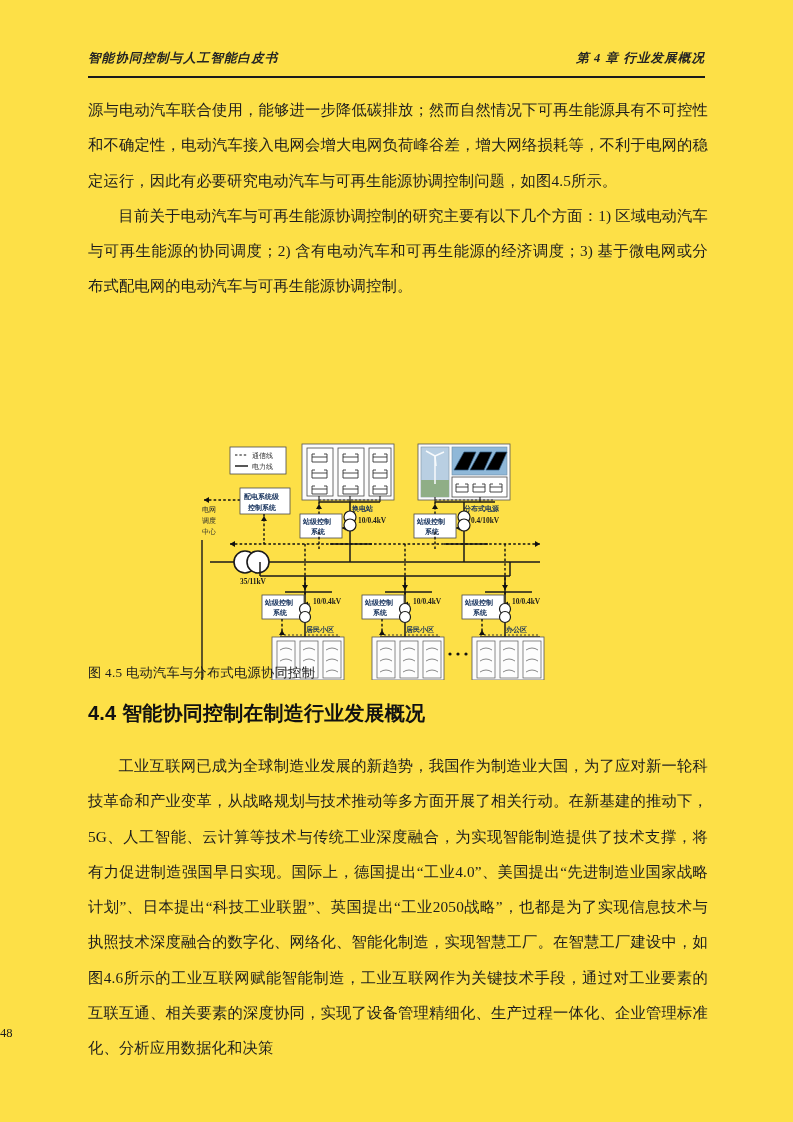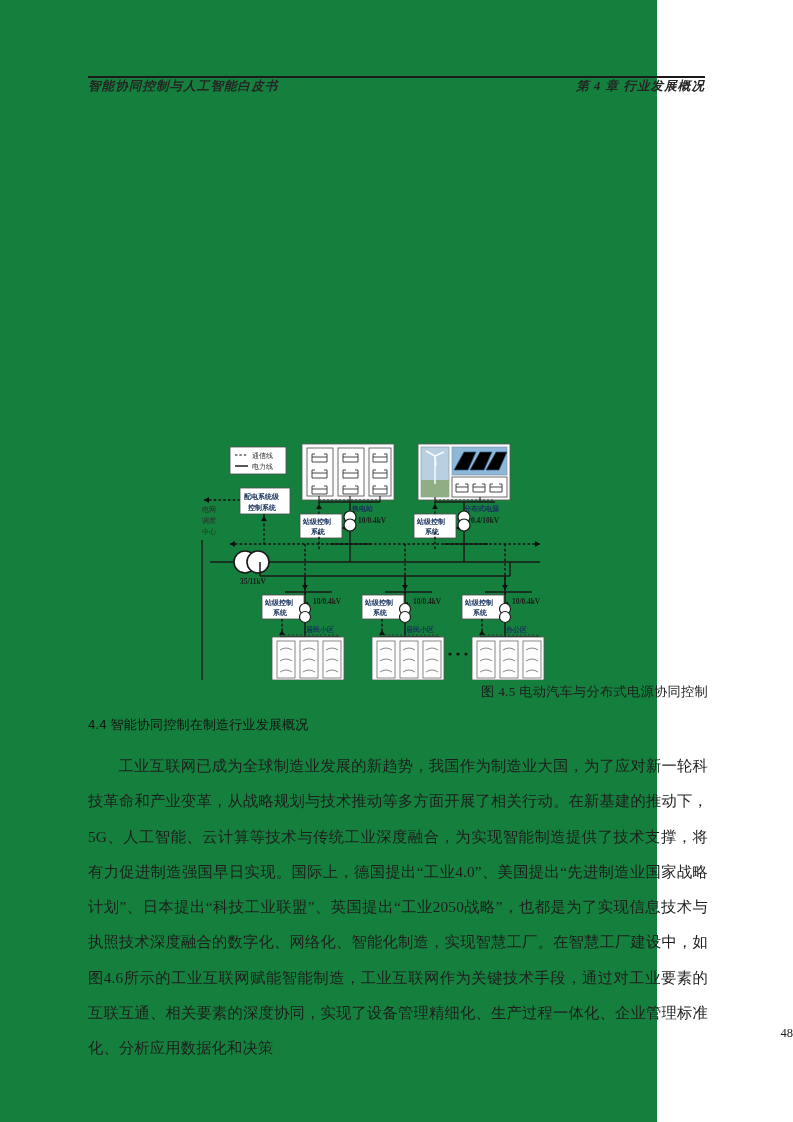--- a/index.html
+++ b/index.html
@@ -11,40 +11,40 @@
     width: 793px;
     height: 1122px;
     font-family: "Liberation Serif", "DejaVu Serif", serif;
     color: #1a1a1a;
     position: relative;
     overflow: hidden;
   }
   .page {
     position: absolute;
     left: 0; top: 0;
-    width: 657px; height: 1122px;
-    background: #15803d;
+    width: 793px; height: 1122px;
+    background: #fde047;
   }
   
   .running-header {
     position: absolute;
     left: 88px; top: 50px;
     width: 617px;
     display: flex;
     justify-content: space-between;
     align-items: flex-end;
     font-family: "Liberation Serif", "DejaVu Serif", serif;
     font-size: 12.5px;
     letter-spacing: 1.1px;
     color: #242424;
     font-weight: 600;
     font-style: italic;
   }
   .running-header .hdr-left { white-space: nowrap; }
-  .running-header .hdr-right { white-space: nowrap; margin-top: 28px; }
+  .running-header .hdr-right { white-space: nowrap; }
   .header-rule {
     position: absolute;
     left: 88px; top: 76px;
     width: 617px;
     height: 1.6px;
     background: #1a1a1a;
   }
   
   .body-col {
     position: absolute;
@@ -63,50 +63,50 @@
   p.indent { text-indent: 2em; }
   
   .figure-wrap {
     position: absolute;
     left: 200px; top: 432px;
     width: 376px; height: 248px;
   }
   .fig-svg { display: block; width: 376px; height: 248px; }
   .fig-caption {
     position: absolute;
-    left: 88px; top: 683px;
+    left: 88px; top: 664px;
     width: 620px;
-    text-align: right;
+    text-align: left;
     font-size: 13.2px;
     color: #1d1d1d;
     letter-spacing: 0.3px;
   }
   
   h2.section-head {
     position: absolute;
-    left: 88px; top: 716px;
+    left: 88px; top: 700px;
     margin: 0;
     width: 620px;
     font-family: "Liberation Sans", "DejaVu Sans", sans-serif;
-    font-size: 13px;
-    font-weight: 400;
+    font-size: 20px;
+    font-weight: 700;
     color: #111;
     letter-spacing: 0.2px;
   }
   .tail-col {
     position: absolute;
     left: 88px; top: 748px;
     width: 620px;
   }
   
   .page-number {
     position: absolute;
     left: 0; top: 1026px;
     width: 793px;
-    text-align: right;
+    text-align: left;
     font-size: 12.6px;
     color: #1d1d1d;
   }
   
   .fg-label {
     font-family: "Liberation Sans", "DejaVu Sans", sans-serif;
     font-size: 7px;
     fill: #2b2b2b;
   }
   .fg-label-b {
@@ -141,20 +141,22 @@
 
 <div class="page">
 
   <div class="running-header">
     <span class="hdr-left">智能协同控制与人工智能白皮书</span>
     <span class="hdr-right">第 4 章  行业发展概况</span>
   </div>
   <div class="header-rule"></div>
 
   <div class="body-col">
+    <p class="para">源与电动汽车联合使用，能够进一步降低碳排放；然而自然情况下可再生能源具有不可控性和不确定性，电动汽车接入电网会增大电网负荷峰谷差，增大网络损耗等，不利于电网的稳定运行，因此有必要研究电动汽车与可再生能源协调控制问题，如图4.5所示。</p>
+    <p class="para indent">目前关于电动汽车与可再生能源协调控制的研究主要有以下几个方面：1) 区域电动汽车与可再生能源的协同调度；2) 含有电动汽车和可再生能源的经济调度；3) 基于微电网或分布式配电网的电动汽车与可再生能源协调控制。</p>
   </div>
 
   <div class="figure-wrap">
     <svg class="fig-svg" viewBox="0 0 376 248" xmlns="http://www.w3.org/2000/svg">
 
       <rect class="fg-box" x="30" y="15" width="56" height="27"></rect>
       <line x1="35" y1="23" x2="48" y2="23" stroke="#111" stroke-width="1.2" stroke-dasharray="2.4 2"></line>
       <text class="fg-label" x="52" y="26">通信线</text>
       <line x1="35" y1="34" x2="48" y2="34" stroke="#111" stroke-width="1.4"></line>
       <text class="fg-label" x="52" y="37">电力线</text>

